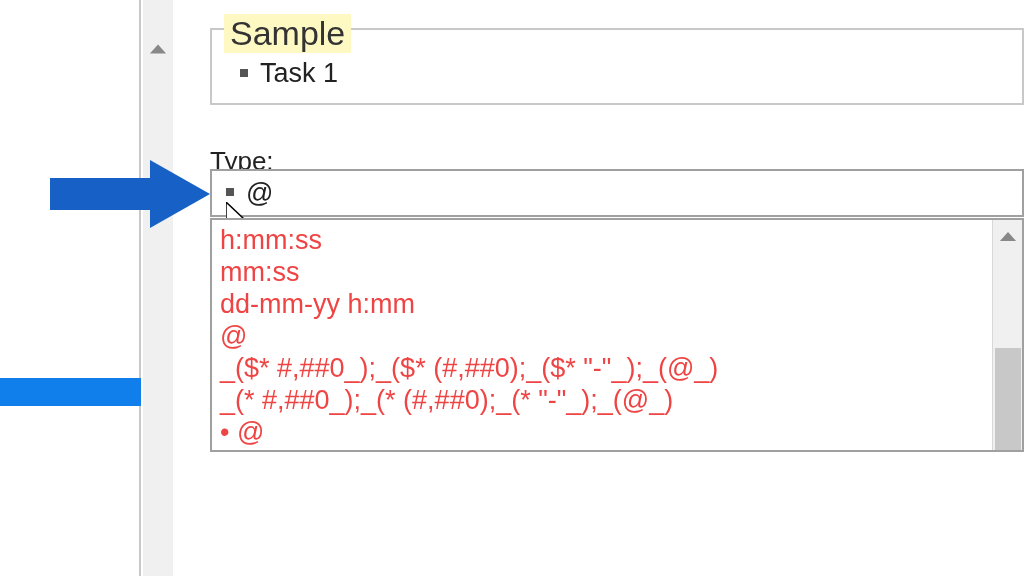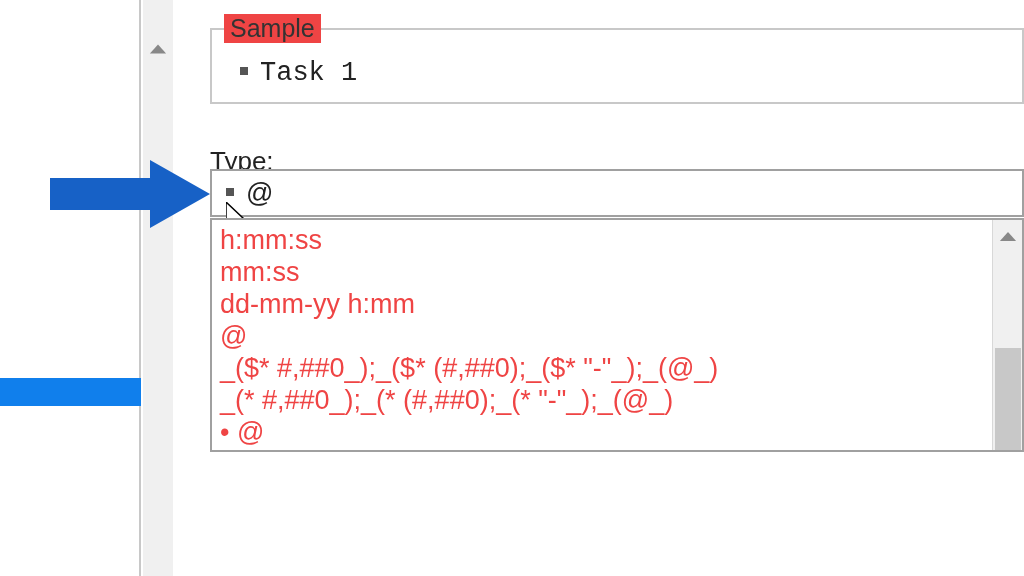--- a/index.html
+++ b/index.html
@@ -80,31 +80,30 @@
       top: 28px;
       right: 0;
       border: 2px solid #c8c8c8;
       padding: 28px 12px 14px 18px;
       background: #ffffff;
     }
     .sample-legend {
       position: absolute;
       top: -16px;
       left: 12px;
-      background: #ef4444;
+      background: #fef9c3;
       padding: 0 6px;
-      font-size: 25px;
+      font-size: 34px;
       color: #333;
     }
     .sample-value {
       font-size: 27px;
       color: #222;
       margin-left: 10px;
       position: relative;
-      font-family: Liberation Mono, monospace;
     }
     .sample-bullet {
       display: inline-block;
       width: 8px;
       height: 8px;
       background: #555;
       vertical-align: middle;
       margin-right: 12px;
       position: relative;
       top: -2px;

